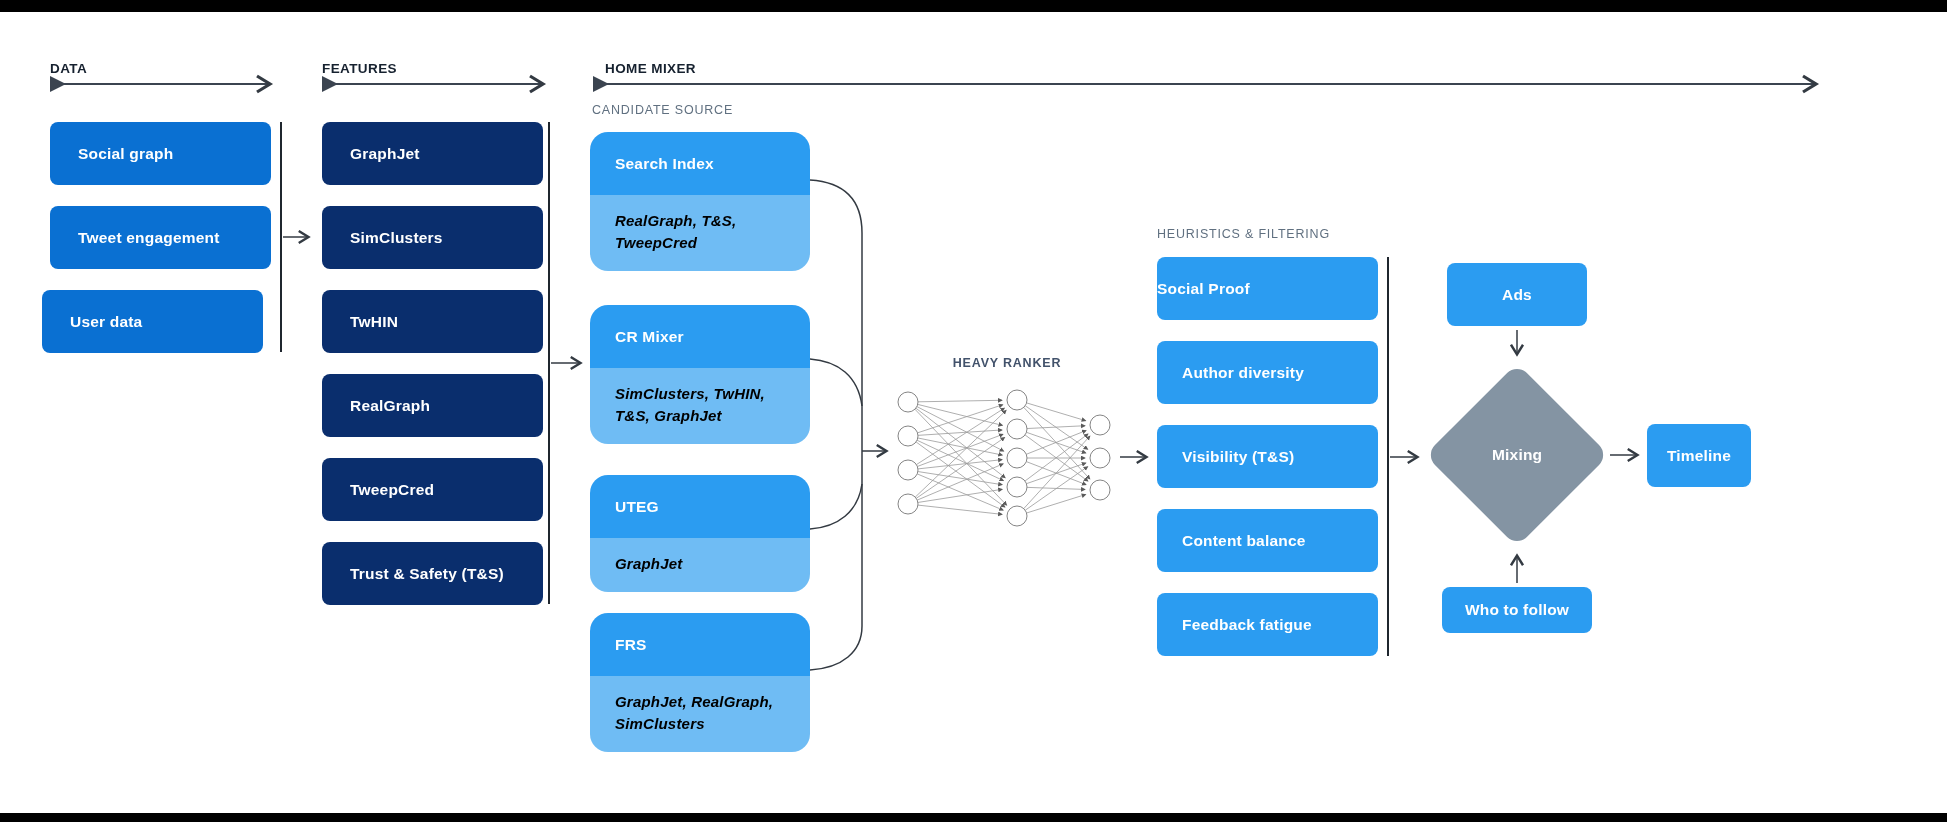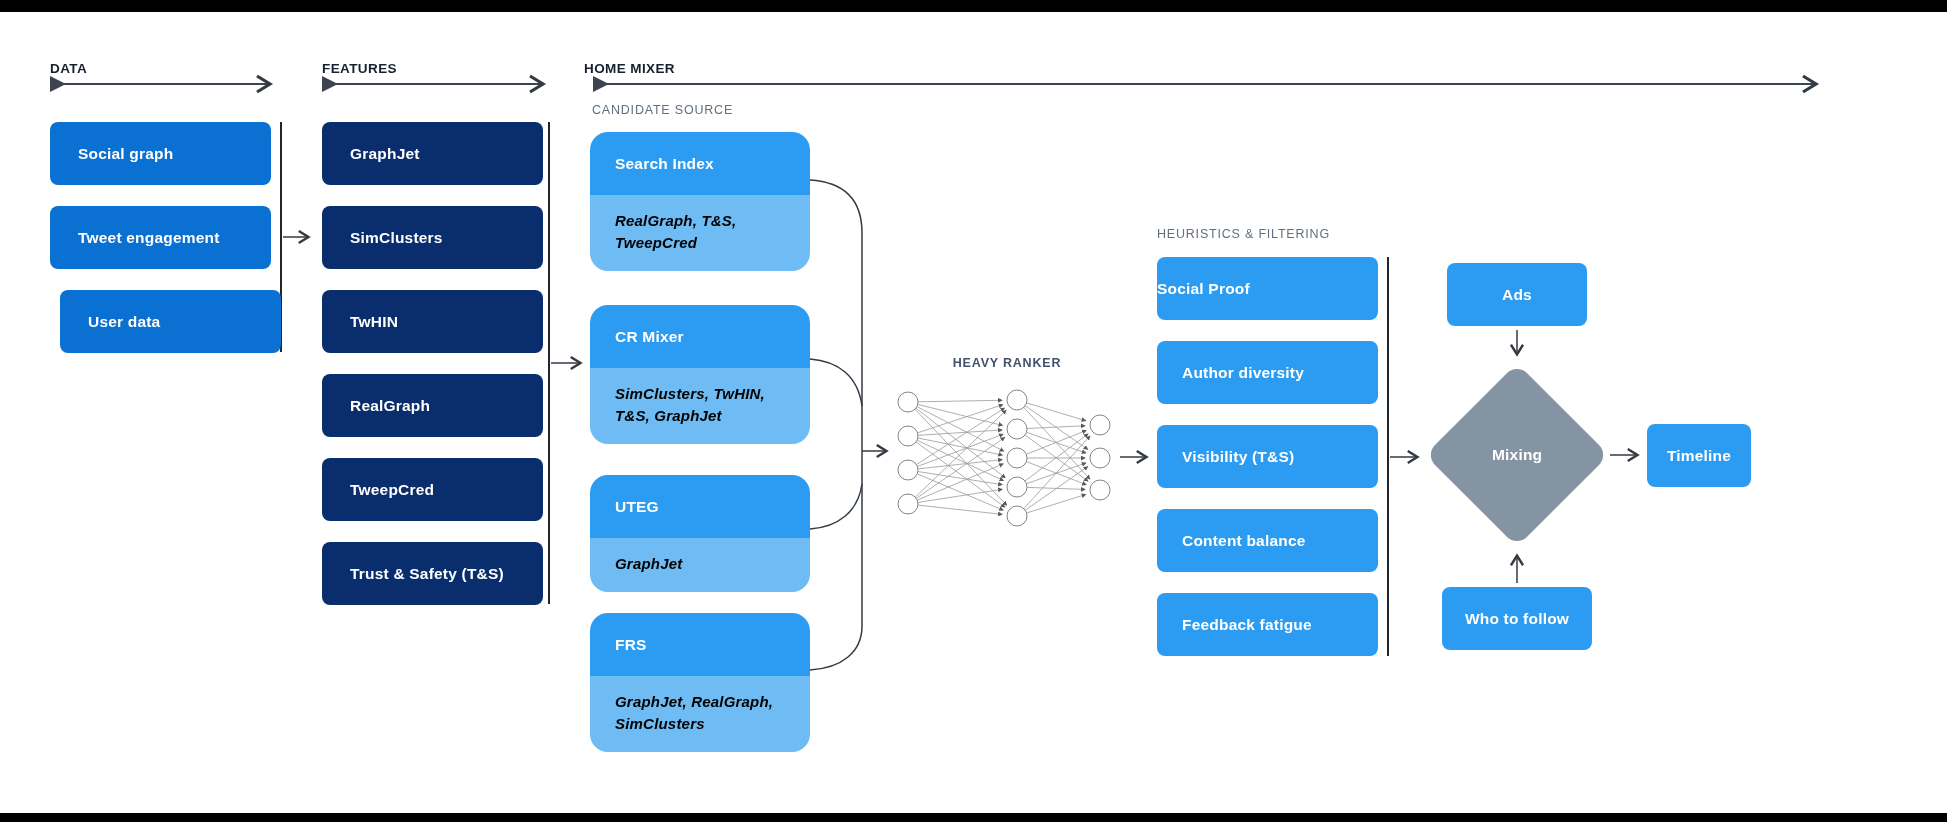--- a/index.html
+++ b/index.html
@@ -134,29 +134,29 @@
 
     <line x1="1120" y1="457" x2="1145" y2="457" class="arr" marker-end="url(#chev)"></line>
     <line x1="1390" y1="457" x2="1416" y2="457" class="arr" marker-end="url(#chev)"></line>
     <line x1="1517" y1="330" x2="1517" y2="353" class="arr" marker-end="url(#chev)"></line>
     <line x1="1517" y1="583" x2="1517" y2="557" class="arr" marker-end="url(#chev)"></line>
     <line x1="1610" y1="455" x2="1636" y2="455" class="arr" marker-end="url(#chev)"></line>
   </svg>
 
   <div class="section-label" style="left:50px;top:61px;">DATA</div>
   <div class="section-label" style="left:322px;top:61px;">FEATURES</div>
-  <div class="section-label" style="left:584px;top:61px;">HOME MIXER</div>
+  <div class="section-label" style="left:605px;top:61px;">HOME MIXER</div>
 
   <div class="box padded w221 blue" style="left:50px;top:122px;">
       <span>Social graph</span>
     </div>
   <div class="box padded w221 blue" style="left:50px;top:206px;">
       <span>Tweet engagement</span>
     </div>
-  <div class="box padded w221 blue" style="left:60px;top:290px;">
+  <div class="box padded w221 blue" style="left:42px;top:290px;">
       <span>User data</span>
     </div>
 
   <div class="box padded w221 navy" style="left:322px;top:122px;">
       <span>GraphJet</span>
     </div>
   <div class="box padded w221 navy" style="left:322px;top:206px;">
       <span>SimClusters</span>
     </div>
   <div class="box padded w221 navy" style="left:322px;top:290px;">
@@ -209,20 +209,20 @@
   <div class="box w221 bright" style="left:1157px;top:593px;padding-left:25px;">
       <span>Feedback fatigue</span>
     </div>
 
   <div class="box center bright" style="left:1447px;top:263px;width:140px;height:63px;">
       <span>Ads</span>
     </div>
   <div class="diamond">
       <span>Mixing</span>
     </div>
-  <div class="box center bright" style="left:1442px;top:587px;width:150px;height:63px;">
+  <div class="box center bright" style="left:1442px;top:587px;width:150px;height:46px;">
       <span>Who to follow</span>
     </div>
   <div class="box center bright" style="left:1647px;top:424px;width:104px;height:63px;">
       <span>Timeline</span>
     </div>
 
 </div>
 
 </body></html>

